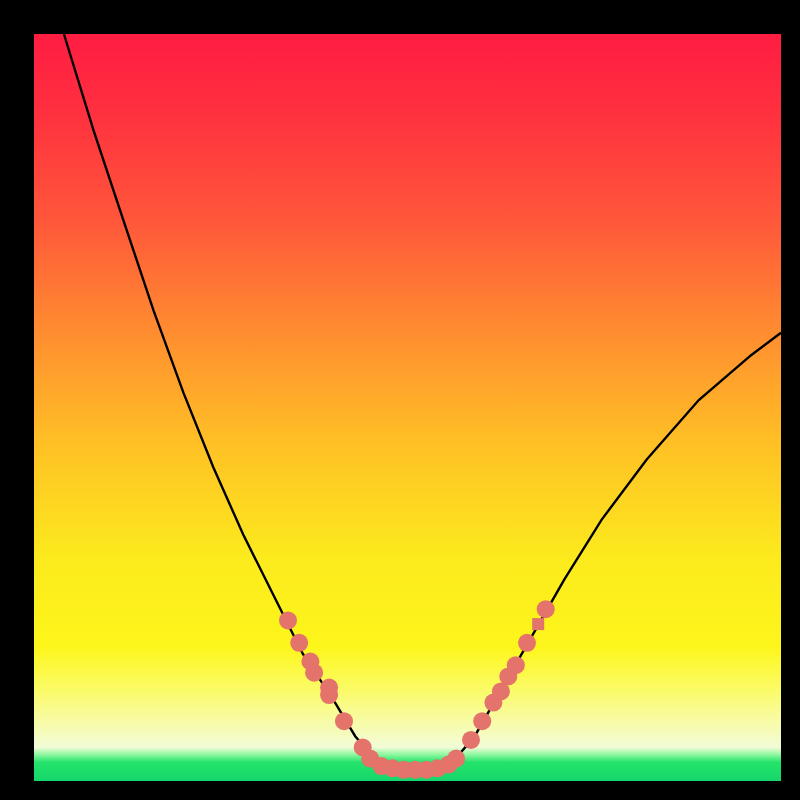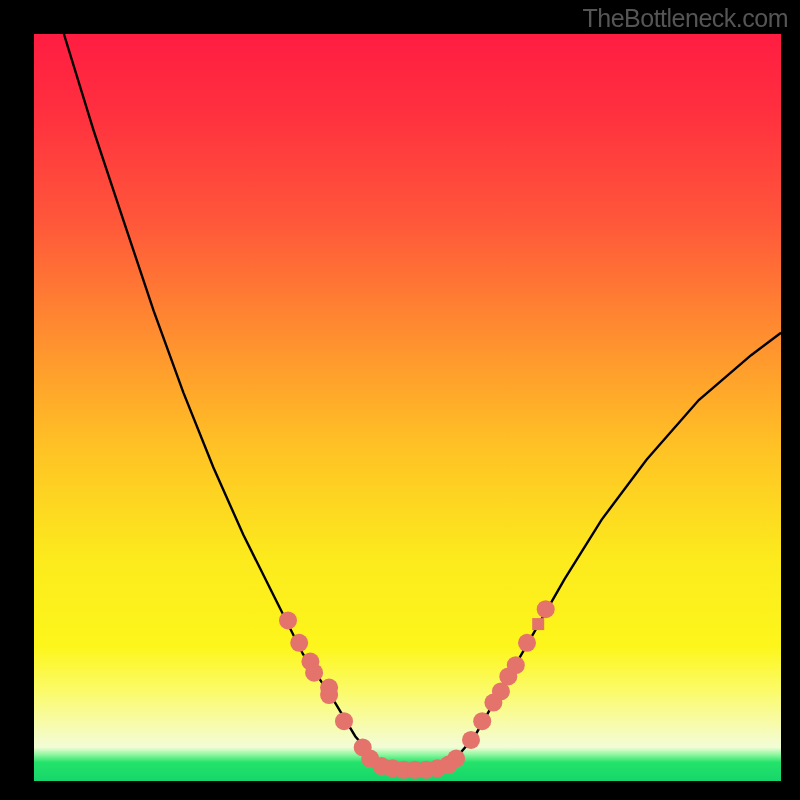--- a/index.html
+++ b/index.html
@@ -58,21 +58,20 @@
     left: 0; top: 0;
     width: 747px;
     height: 747px;
     overflow: visible;
   }
 </style>
 </head>
 <body>
 
 <div class="frame">
-  <div class="watermark">TheBottleneck.com</div>
   <div class="plot">
     <div class="gradient"></div>
     <svg class="overlay" viewBox="0 0 747 747">
       <path id="curve-path" fill="none" stroke="#000" stroke-width="2.4" d="M29.9 0.0 L59.8 97.1 L89.6 186.8 L119.5 276.4 L149.4 358.6 L179.3 433.3 L209.2 500.5 L239.0 560.3 L268.9 620.0 L298.8 664.8 L321.2 702.2 L343.6 728.3 L366.0 735.8 L395.9 735.8 L418.3 728.3 L440.7 702.2 L470.6 649.9 L500.5 597.6 L530.4 545.3 L567.7 485.6 L612.5 425.8 L664.8 366.0 L717.1 321.2 L747.0 298.8"></path>
       <g id="box-group">
           <rect x="289.1" y="655.1" width="12" height="12" fill="#e4736b"></rect>
           <rect x="498.2" y="584.1" width="12" height="12" fill="#e4736b"></rect>
         </g>
       <g id="marker-group">
           <circle cx="254.0" cy="586.4" r="9" fill="#e4736b"></circle>

